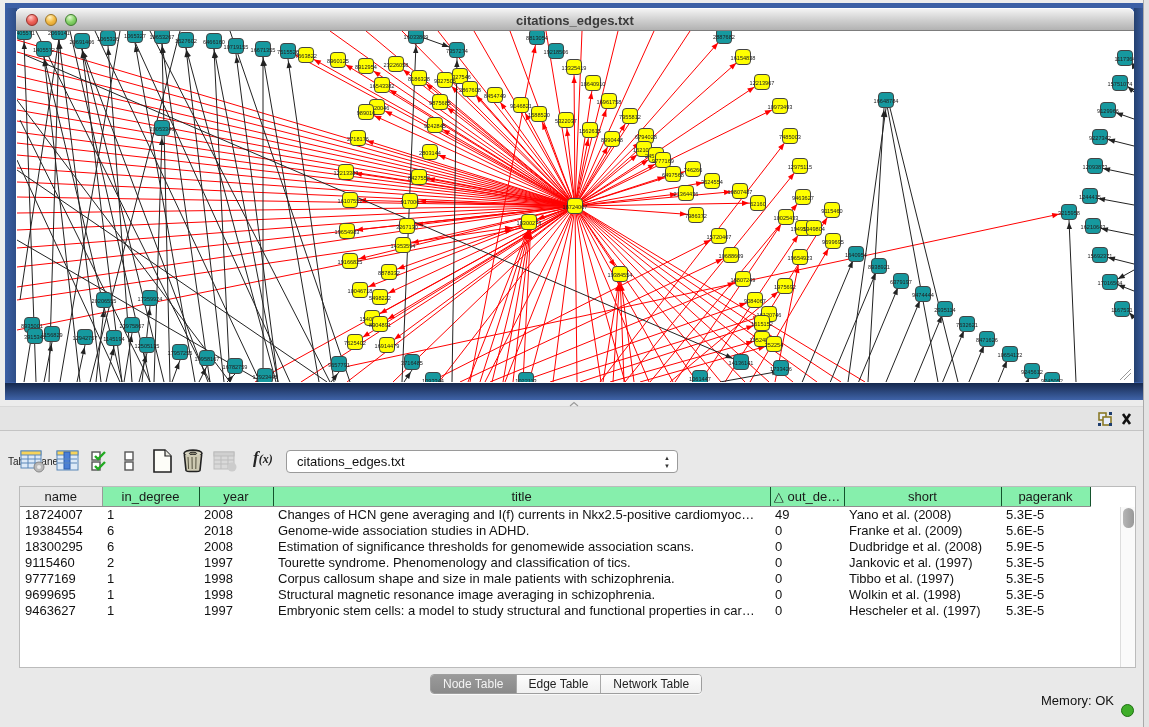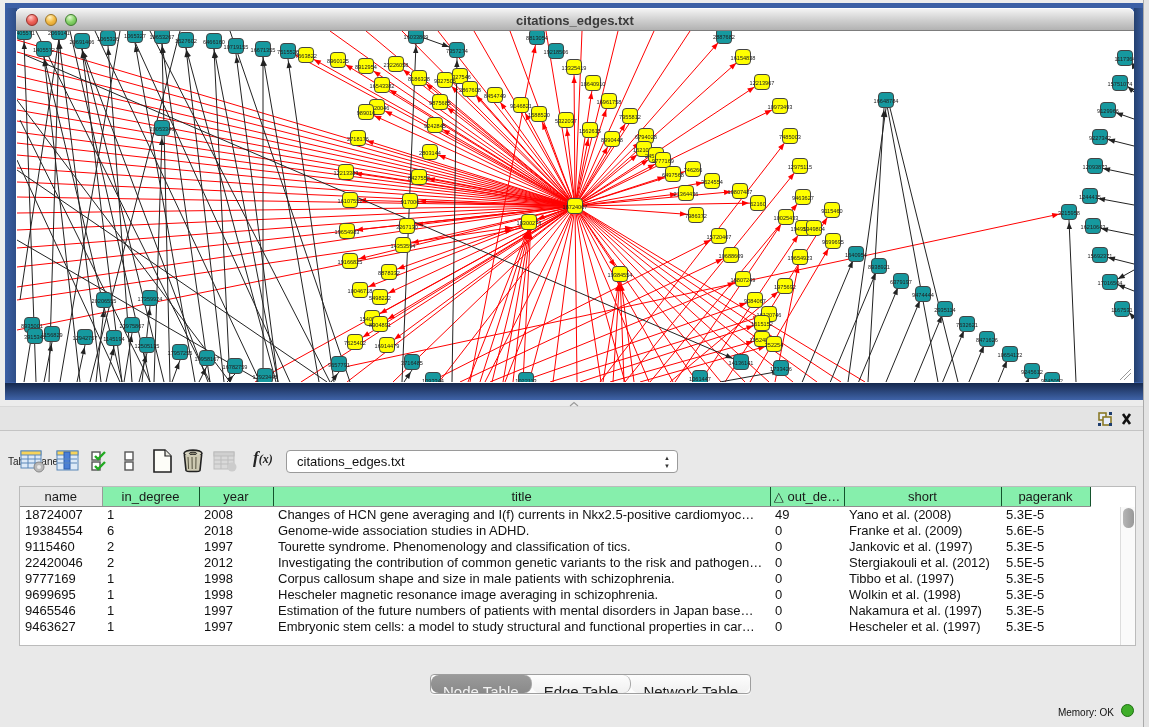--- a/index.html
+++ b/index.html
@@ -27,39 +27,39 @@
 #panel { position:absolute; left:0; top:400px; width:1149px; height:327px; background:#e9e9e9; }
 #splitrow { position:absolute; left:0; top:0; width:100%; height:7px; background:#ececec; border-bottom:1px solid #d8d8d8;}
 #phead { position:absolute; left:0; top:7px; width:100%; height:24px; background:#e4e4e4;
   border-bottom:1px solid #c4c4c4; }
 #phead .t { position:absolute; left:8px; top:5px; font-size:10px; color:#222;margin-top:44px; }
 #toolbar { position:absolute; left:0; top:32px; width:100%; height:48px; }
 #combo { position:absolute; left:286px; top:18px; width:392px; height:23px; background:#fff;
   border:1px solid #9a9a9a; border-radius:4px; font-size:13px; color:#111; line-height:21px;
   padding-left:10px; }
 #combo .arr { position:absolute; right:7px; top:3px; font-size:6px; color:#333; line-height:8px; text-align:center; }
-#tablewrap { position:absolute; left:19px; top:86px; width:1117px; height:160px;
+#tablewrap { position:absolute; left:19px; top:86px; width:1117px; height:182px;
   background:#fff; border:1px solid #bbb; overflow:hidden; }
 table { border-collapse:collapse; table-layout:fixed; width:1070px; font-size:13px; color:#111; }
 th { background:#86efac; font-weight:normal; height:19px; font-size:13px; color:#1a1a1a;
   border-right:1px solid #14532d; border-bottom:1px solid #8e8e8e; overflow:hidden; white-space:nowrap;}
 th.c1 { background:#e7e7e7; border-right:1px solid #9a9a9a; }
 td { height:16px; overflow:hidden; white-space:nowrap; padding:0 2px 0 5px; }
 .c1{width:82px} .c2{width:97px} .c3{width:74px} .c4{width:497px} .c5{width:74px} .c6{width:157px} .c7{width:89px}
 #vscroll { position:absolute; right:0px; top:20px; width:15px; height:161px; background:#fafafa; border-left:1px solid #ddd;}
 #vthumb { position:absolute; left:2px; top:1px; width:11px; height:20px; border-radius:6px;
   background:linear-gradient(90deg,#b6b6b6,#989898); }
 #tabbar { position:absolute; left:430px; top:274px; height:20px; display:flex;
   border:1px solid #9e9e9e; border-radius:4px; overflow:hidden; background:#fcfcfc;
   box-shadow:0 1px 0 rgba(255,255,255,.7); }
-#tabbar div { padding:7px 12px; font-size:15px; line-height:19px; color:#222;
-  border-right:1px solid #a8a8a8; background:linear-gradient(#fdfdfd,#f0f0f0);border-radius:8px; }
+#tabbar div { padding:0 12px; font-size:12px; line-height:19px; color:#222;
+  border-right:1px solid #a8a8a8; background:linear-gradient(#fdfdfd,#f0f0f0); }
 #tabbar div:last-child { border-right:none; }
 #tabbar div.sel { background:linear-gradient(#9a9a9a,#8a8a8a); color:#f4f4f4; }
-#status { position:absolute; right:35px; top:307px; font-size:10px; color:#111; }
+#status { position:absolute; right:35px; top:293px; font-size:13px; color:#111; }
 #memdot { position:absolute; right:15px; top:304px; width:13px; height:13px; border-radius:50%;
   background:#3fae2a; border:1.5px solid #1e6f12; }
 #rightstrip { position:absolute; right:0; top:0; width:6px; height:727px; background:#e3e3e3;
   border-left:1px solid #aaa; }
 .ticon { position:absolute; top:17px; }
 </style></head>
 <body>
 <div id="desktop">
   <div id="bluearea"></div>
   <div id="shadowB"></div>
@@ -814,62 +814,53 @@
 <tr>
             <td class="c1">19384554</td>
             <td class="c2">6</td>
             <td class="c3">2018</td>
             <td class="c4">Genome-wide association studies in ADHD.</td>
             <td class="c5">0</td>
             <td class="c6">Franke et al. (2009)</td>
             <td class="c7">5.6E-5</td>
           </tr>
 <tr>
+            <td class="c1">18300295</td>
+            <td class="c2">6</td>
+            <td class="c3">2008</td>
+            <td class="c4">Estimation of significance thresholds for genomewide association scans.</td>
+            <td class="c5">0</td>
+            <td class="c6">Dudbridge et al. (2008)</td>
+            <td class="c7">5.9E-5</td>
+          </tr>
+<tr>
             <td class="c1">9115460</td>
             <td class="c2">2</td>
             <td class="c3">1997</td>
             <td class="c4">Tourette syndrome. Phenomenology and classification of tics.</td>
             <td class="c5">0</td>
             <td class="c6">Jankovic et al. (1997)</td>
             <td class="c7">5.3E-5</td>
-          </tr>
-<tr>
-            <td class="c1">22420046</td>
-            <td class="c2">2</td>
-            <td class="c3">2012</td>
-            <td class="c4">Investigating the contribution of common genetic variants to the risk and pathogen…</td>
-            <td class="c5">0</td>
-            <td class="c6">Stergiakouli et al. (2012)</td>
-            <td class="c7">5.5E-5</td>
           </tr>
 <tr>
             <td class="c1">9777169</td>
             <td class="c2">1</td>
             <td class="c3">1998</td>
             <td class="c4">Corpus callosum shape and size in male patients with schizophrenia.</td>
             <td class="c5">0</td>
             <td class="c6">Tibbo et al. (1997)</td>
             <td class="c7">5.3E-5</td>
           </tr>
 <tr>
             <td class="c1">9699695</td>
             <td class="c2">1</td>
             <td class="c3">1998</td>
-            <td class="c4">Hescheler magnetic resonance image averaging in schizophrenia.</td>
+            <td class="c4">Structural magnetic resonance image averaging in schizophrenia.</td>
             <td class="c5">0</td>
             <td class="c6">Wolkin et al. (1998)</td>
-            <td class="c7">5.3E-5</td>
-          </tr>
-<tr>
-            <td class="c1">9465546</td>
-            <td class="c2">1</td>
-            <td class="c3">1997</td>
-            <td class="c4">Estimation of the future numbers of patients with mental disorders in Japan base…</td>
-            <td class="c5">0</td>
-            <td class="c6">Nakamura et al. (1997)</td>
             <td class="c7">5.3E-5</td>
           </tr>
 <tr>
             <td class="c1">9463627</td>
             <td class="c2">1</td>
             <td class="c3">1997</td>
             <td class="c4">Embryonic stem cells: a model to study structural and functional properties in car…</td>
             <td class="c5">0</td>
             <td class="c6">Hescheler et al. (1997)</td>
             <td class="c7">5.3E-5</td>

